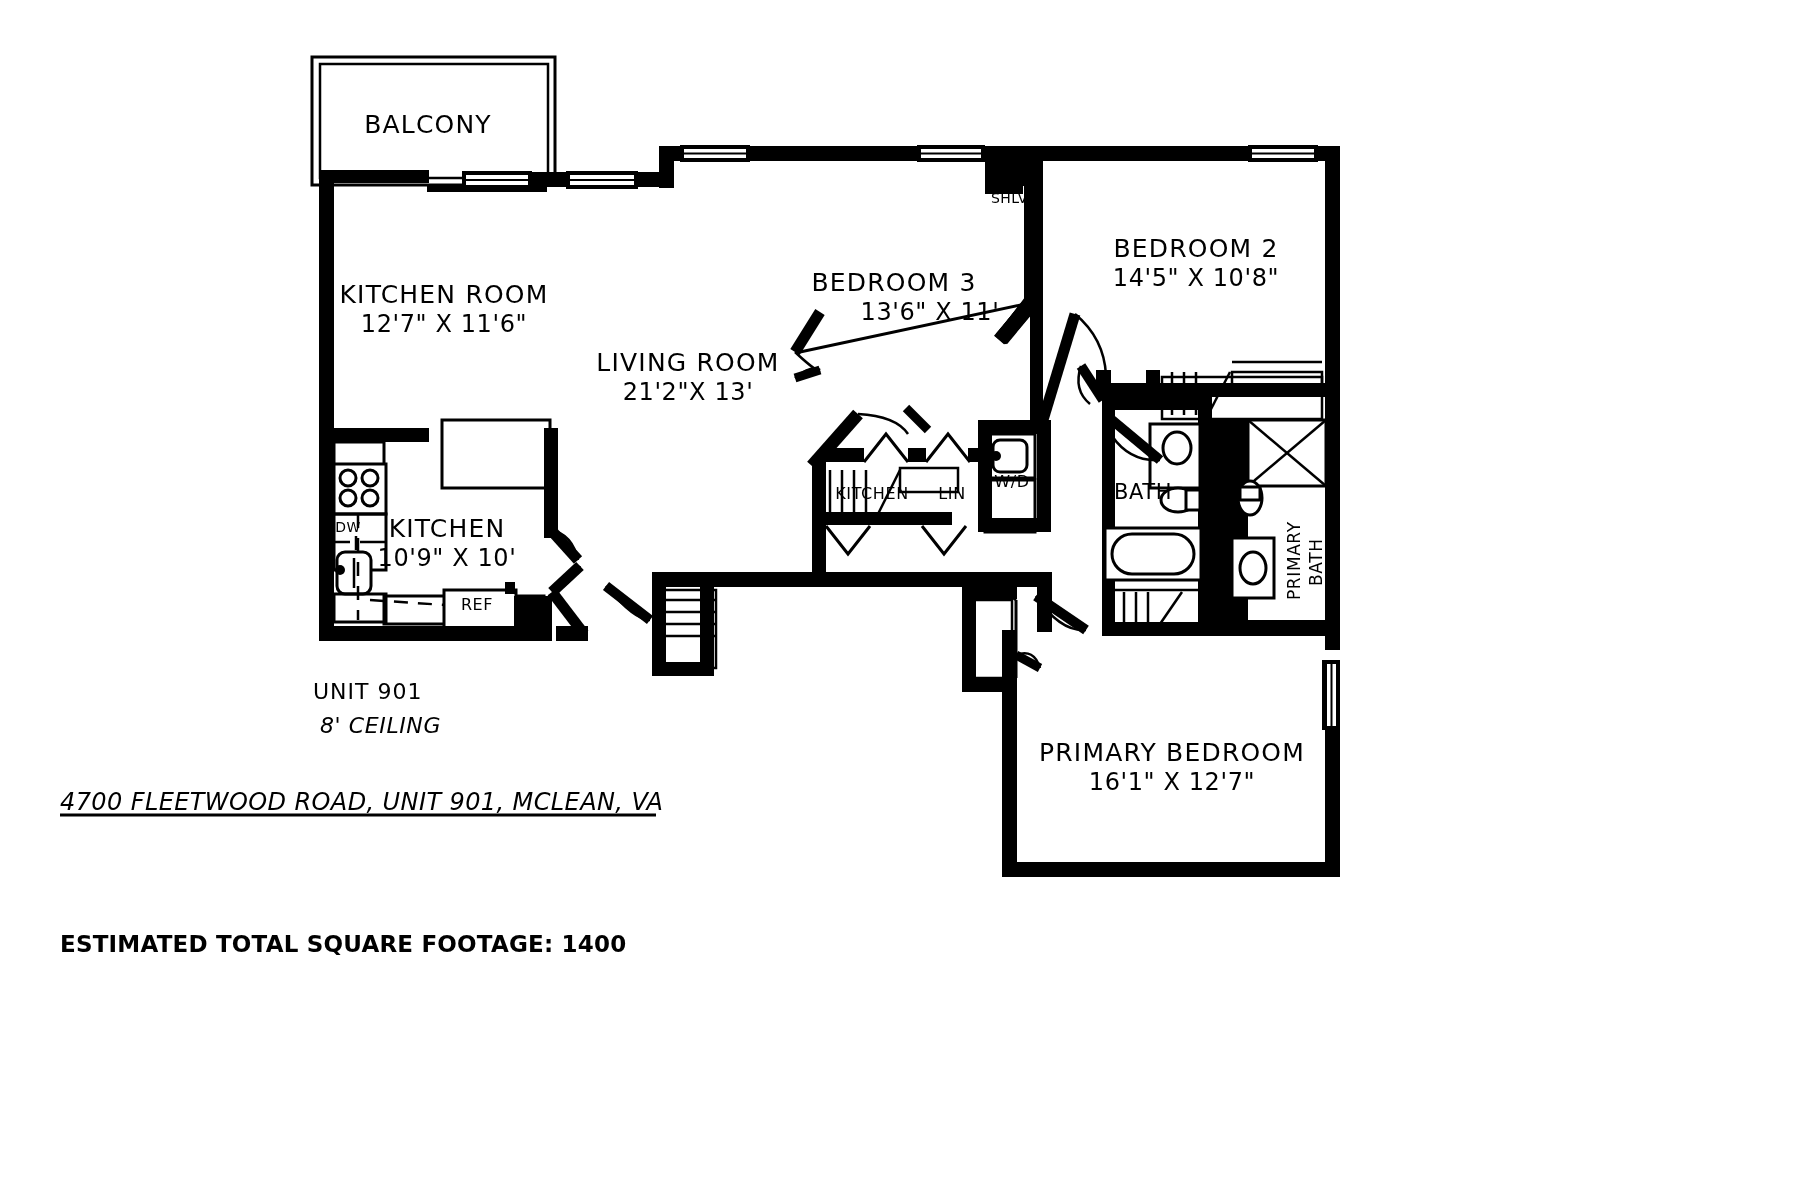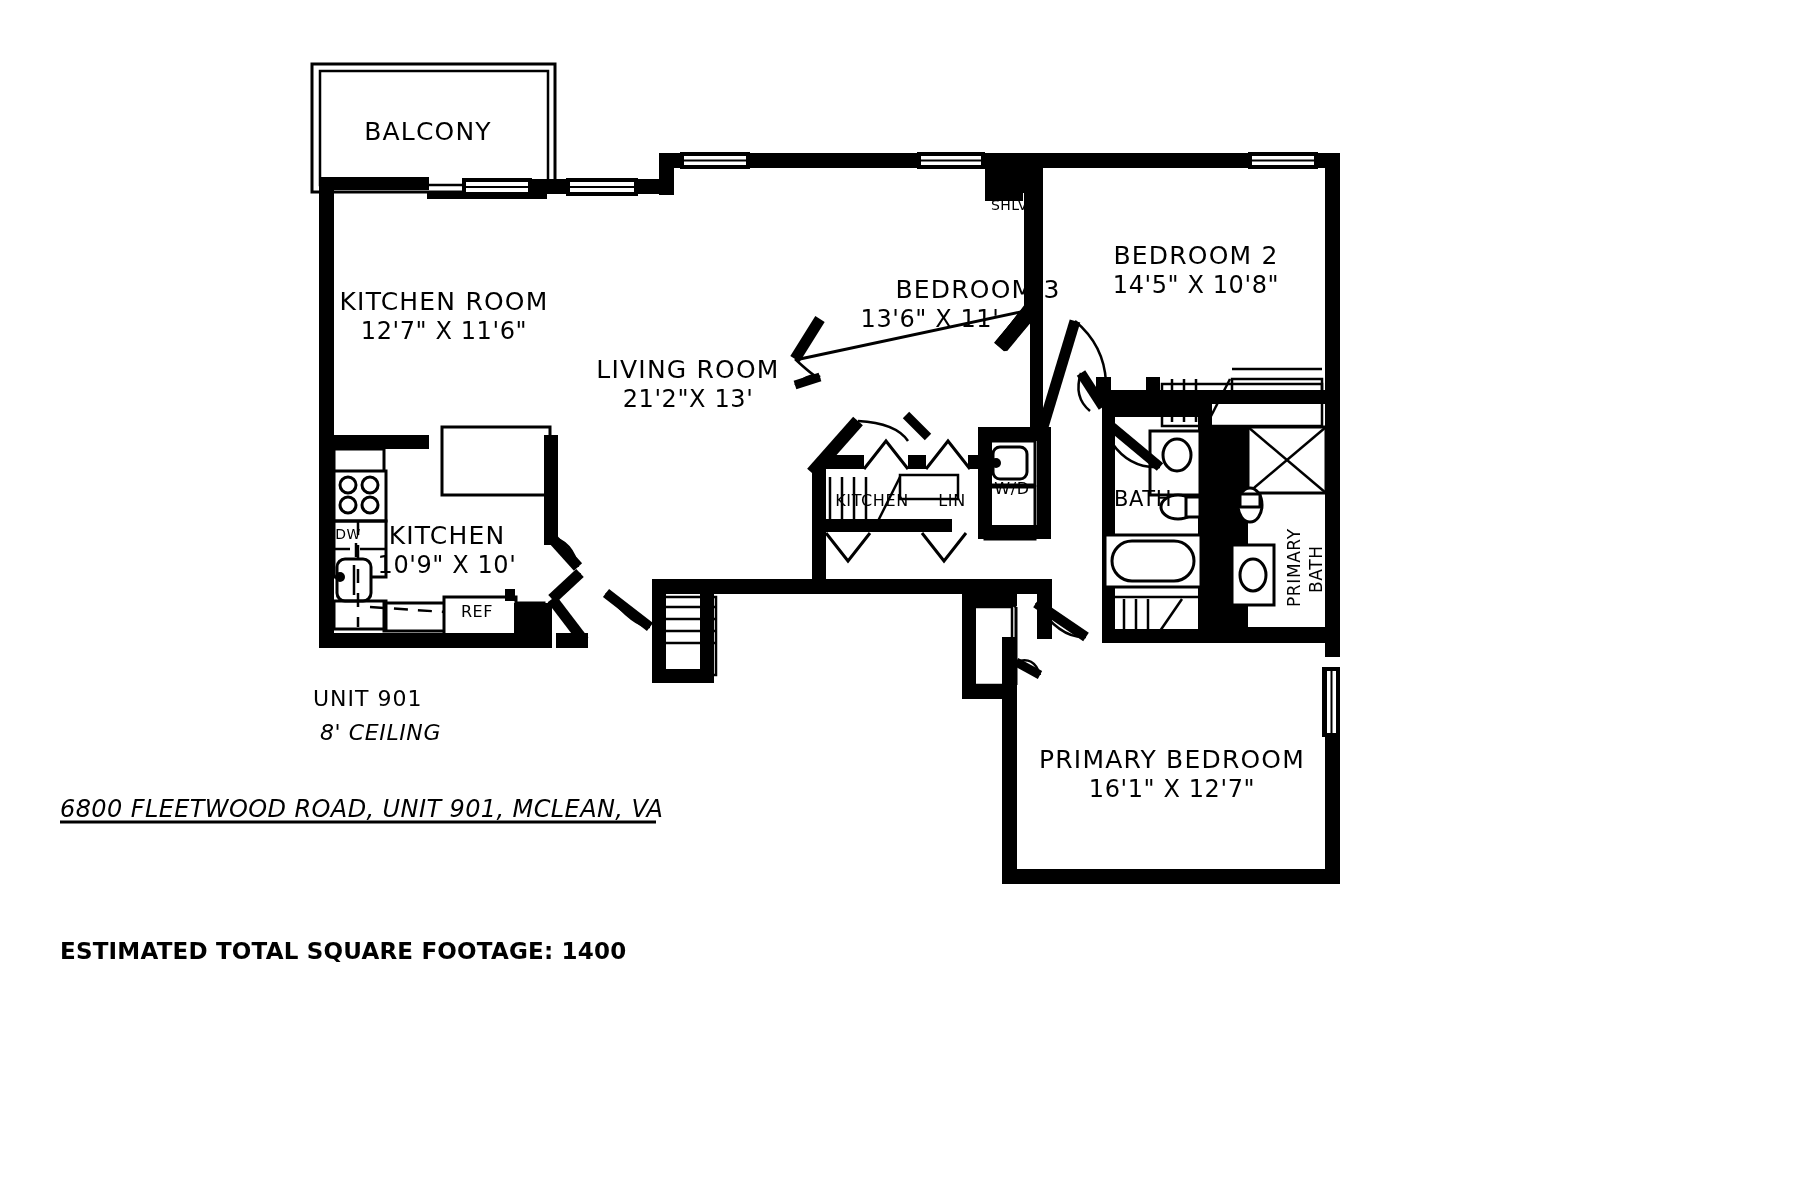--- a/index.html
+++ b/index.html
@@ -13,21 +13,20 @@
     height: 1200px;
     position: relative;
     font-family: "DejaVu Sans", sans-serif;
     overflow: hidden;
   }
   #plan-root {
     position: absolute;
     left: 0; top: 0;
     width: 1800px;
     height: 908px;
-    margin-top: 7px;
   }
   svg#floorplan {
     display: block;
     width: 1800px;
     height: 1200px;
   }
   .wall { fill: #000000; stroke: none; }
   .thin { fill: none; stroke: #000000; stroke-width: 3; }
   .hairline { fill: none; stroke: #000000; stroke-width: 2.5; }
   .swing { fill: none; stroke: #000000; stroke-width: 2.5; }
@@ -506,21 +505,21 @@
 
   <div class="lbl room-name ctr" style="left:444px; top:280px;">KITCHEN ROOM</div>
   <div class="lbl room-dim ctr" style="left:444px; top:310px;">12'7" X 11'6"</div>
 
   <div class="lbl room-name ctr" style="left:688px; top:348px;">LIVING ROOM</div>
   <div class="lbl room-dim ctr" style="left:688px; top:378px;">21'2"X 13'</div>
 
   <div class="lbl room-name ctr" style="left:447px; top:514px;">KITCHEN</div>
   <div class="lbl room-dim ctr" style="left:447px; top:544px;">10'9" X 10'</div>
 
-  <div class="lbl room-name ctr" style="left:978px; top:268px;">BEDROOM 3</div>
+  <div class="lbl room-name ctr" style="left:894px; top:268px;">BEDROOM 3</div>
   <div class="lbl room-dim ctr" style="left:930px; top:298px;">13'6" X 11'</div>
 
   <div class="lbl room-name ctr" style="left:1196px; top:234px;">BEDROOM 2</div>
   <div class="lbl room-dim ctr" style="left:1196px; top:264px;">14'5" X 10'8"</div>
 
   <div class="lbl room-name ctr" style="left:1172px; top:738px;">PRIMARY BEDROOM</div>
   <div class="lbl room-dim ctr" style="left:1172px; top:768px;">16'1" X 12'7"</div>
 
   <div class="lbl small-label" style="left:1114px; top:480px; font-size:21px;">BATH</div>
 
@@ -537,17 +536,17 @@
 
   <div class="lbl small-label ctr" style="left:1127px; top:386px;">LIN</div>
 
   <div class="lbl tiny-label ctr" style="left:348px; top:519px;">DW</div>
 
   <div class="lbl small-label ctr" style="left:477px; top:595px;">REF</div>
 
   <div class="lbl unit-title" style="left:313px; top:679px;">UNIT 901</div>
   <div class="lbl unit-sub" style="left:320px; top:713px;">8' CEILING</div>
 
-  <div class="lbl address" style="left:60px; top:788px;">6800 FLEETWOOD ROAD, UNIT 901, MCLEAN, VA</div>
+  <div class="lbl address" style="left:60px; top:788px;">4700 FLEETWOOD ROAD, UNIT 901, MCLEAN, VA</div>
 
   <div class="lbl footer-line" style="left:60px; top:931px;">ESTIMATED TOTAL SQUARE FOOTAGE: 1400</div>
 
 </div>
 
 </body></html>

